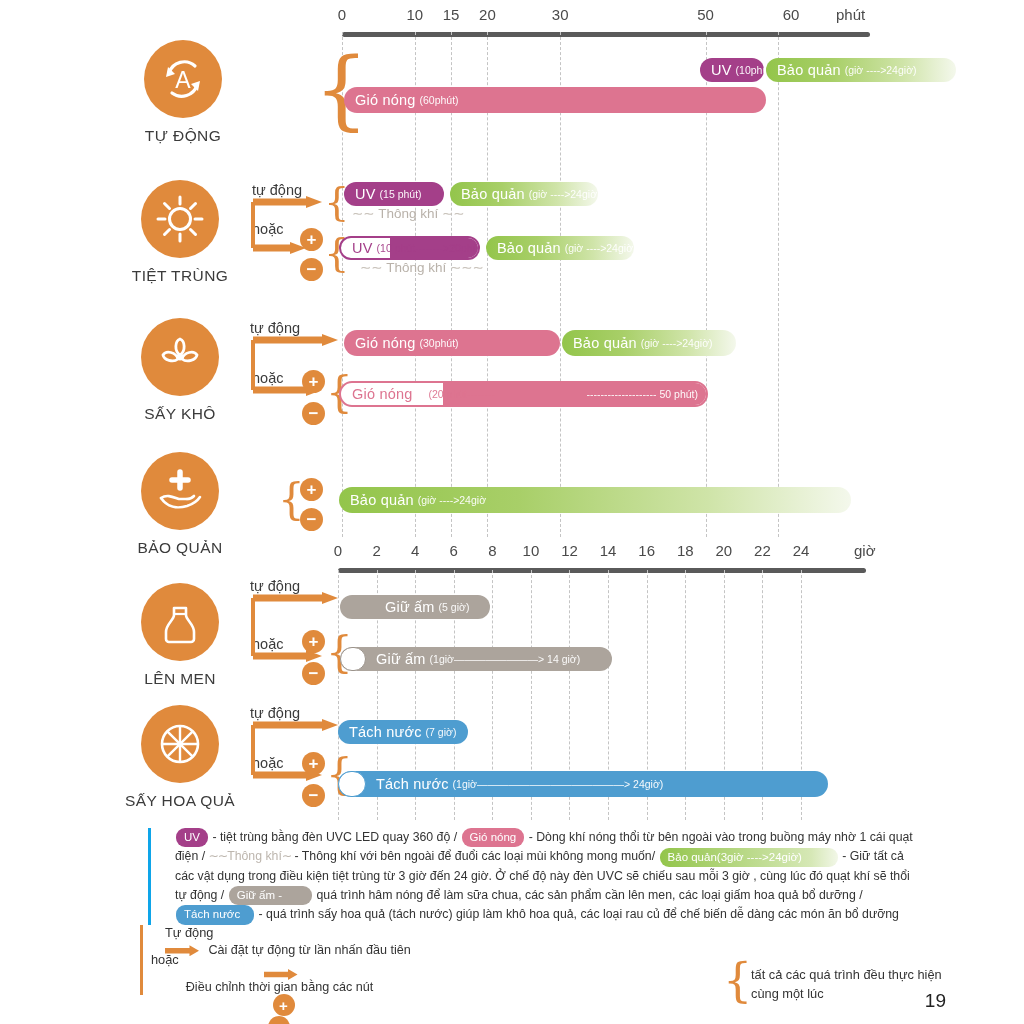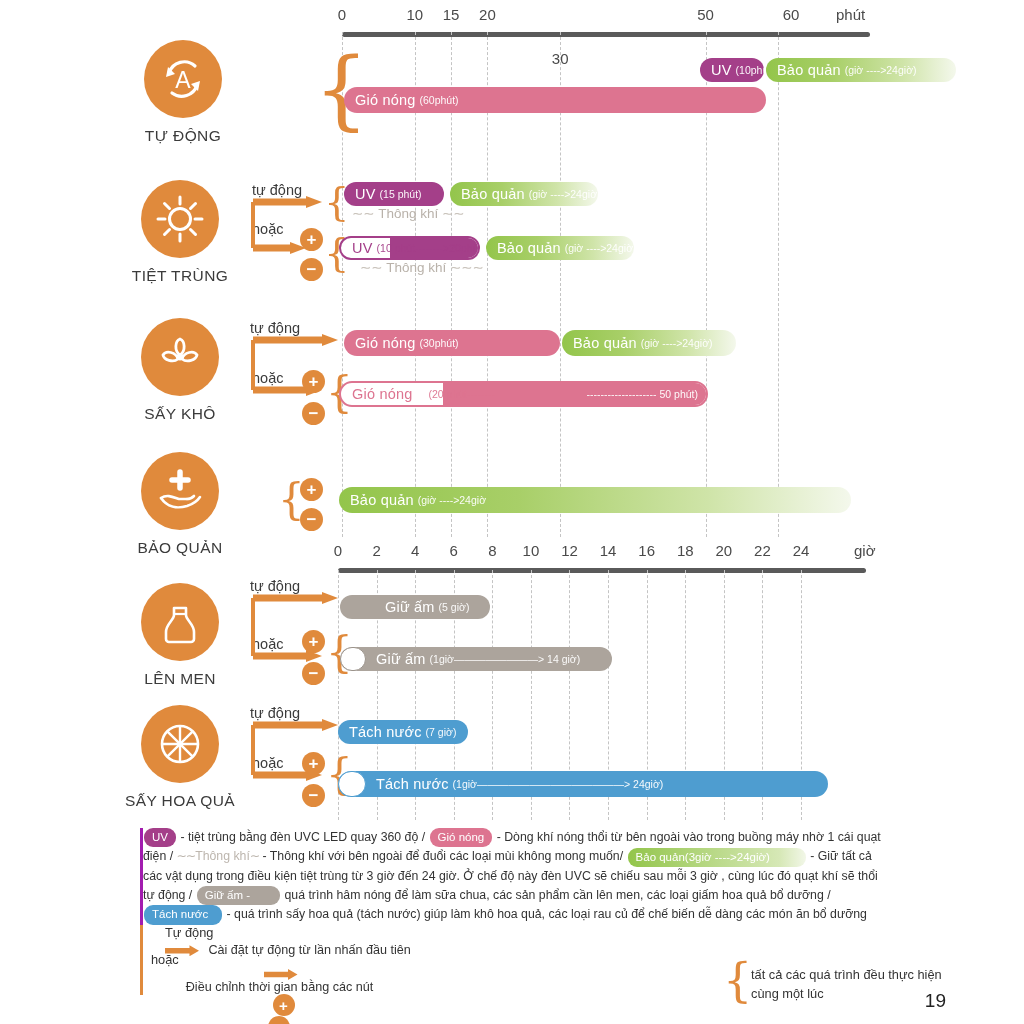--- a/index.html
+++ b/index.html
@@ -73,22 +73,22 @@
     width:23px;height:23px;border-radius:50%;background:#e08a3c;
     display:flex;align-items:center;justify-content:center;
     color:#fff;font-size:17px;line-height:1;font-weight:bold;
     position:absolute;
   }
 
   .wavy{position:absolute;font-size:13.5px;color:#b9b2aa;white-space:nowrap;}
 
   
   .legend{
-    position:absolute;left:140px;top:828px;width:740px;
-    border-left:3px solid #a21caf;padding-left:0;
+    position:absolute;left:148px;top:828px;width:740px;
+    border-left:3px solid #0ea5e9;padding-left:24px;
     font-size:12.3px;line-height:1.52;color:#333;
   }
   .chip{
     display:inline-block;border-radius:9px;color:#fff;
     padding:1px 8px;font-size:11.5px;vertical-align:middle;
     margin:0 1px;
   }
   .chip.uv{background:#a43f89;}
   .chip.gn{background:#dd7490;}
   .chip.bq{background:linear-gradient(to right,#93c54b,#d6e8b6 85%,#f2f7e8);padding-right:36px;}
@@ -121,21 +121,21 @@
 <body>
 
 <div class="page">
 
   <div class="axis-wrap" id="minute-axis" style="left:342px;top:6px;width:530px;">
     <div class="axis-labels" id="minute-ticks">
         <span style="left: 0px;">0</span>
         <span style="left: 72.7273px;">10</span>
         <span style="left: 109.091px;">15</span>
         <span style="left: 145.455px;">20</span>
-        <span style="left: 218.182px; margin-top: 44px;">30</span>
+        <span style="left: 218.182px;">30</span>
         <span style="left: 363.636px;">50</span>
         <span style="left: 449px;">60</span>
         <span class="unit" style="left: 494px;">phút</span>
       </div>
     <div class="axis-line" style="left:0;top:26px;width:528px;"></div>
   </div>
 
   <div id="minute-grid" style="position:absolute;left:342px;top:32px;width:530px;height:505px;">
       <div class="grid" style="left: 0px; height: 505px;"></div>
       <div class="grid" style="left: 72.7273px; height: 505px;"></div>

